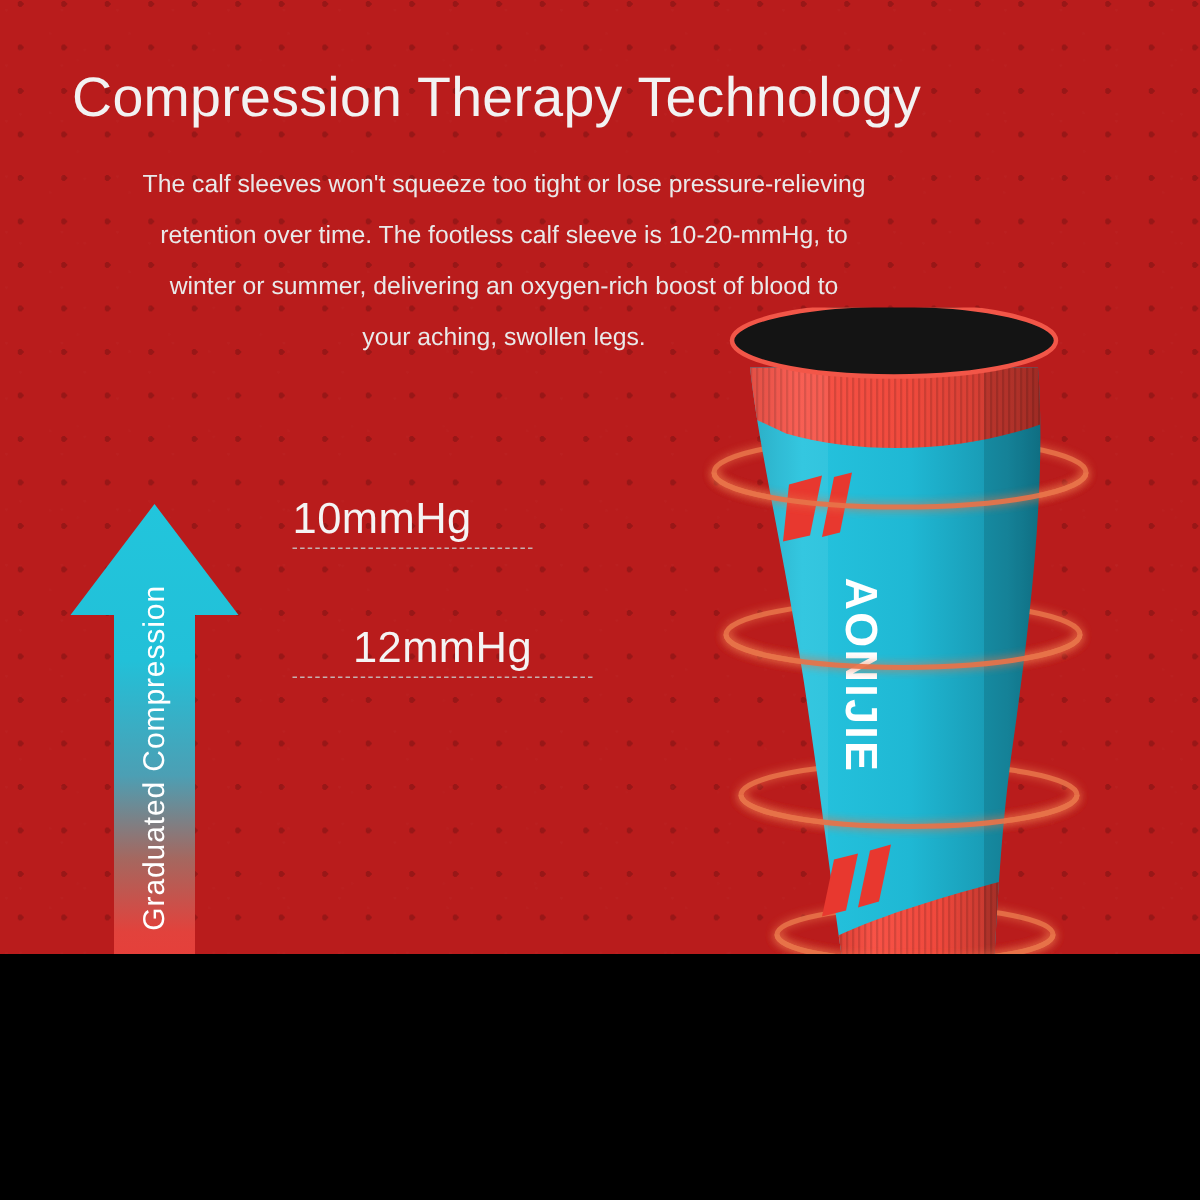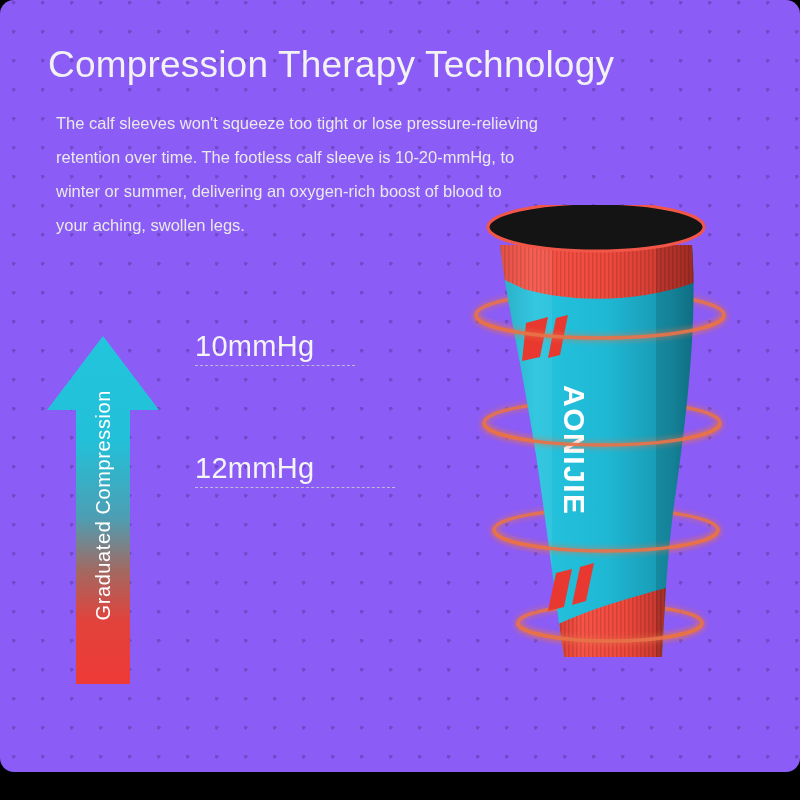--- a/index.html
+++ b/index.html
@@ -3,25 +3,24 @@
 <meta charset="utf-8">
 <style>
   html, body {
     margin: 0;
     padding: 0;
     background: #000;
   }
   #page {
     position: relative;
     width: 800px;
-    height: 772px;
-    background: #8b5cf6;
+    height: 636px;
+    background: #b91c1c;
     overflow: hidden;
     font-family: "Liberation Sans", sans-serif;
-    border-radius: 14px;
   }
   
   #grain {
     position: absolute;
     inset: 0;
     opacity: .5;
     background-image:
       radial-gradient(circle at 12% 18%, rgba(255,255,255,.035) 0 1px, transparent 1px),
       radial-gradient(circle at 63% 42%, rgba(255,255,255,.03) 0 1px, transparent 1px),
       radial-gradient(circle at 31% 77%, rgba(255,255,255,.03) 0 1px, transparent 1px),
@@ -46,20 +45,21 @@
     position: absolute;
     left: 56px;
     top: 106px;
     width: 560px;
   }
   #body .line {
     font-size: 16.5px;
     color: #e9e9e9;
     line-height: 34px;
     white-space: nowrap;
+    text-align: center;
   }
 
   
   #arrow-group {
     position: absolute;
     left: 44px;
     top: 332px;
     width: 118px;
     height: 356px;
   }
@@ -149,21 +149,21 @@
     <div id="arrow-label">
       <span>Graduated Compression</span>
     </div>
   </div>
 
   <div class="reading" style="left:158px; top:330px;">
     <div class="value">10mmHg</div>
     <div class="rule" style="width:160px;"></div>
   </div>
 
-  <div class="reading" style="left:158px; top:452px;">
+  <div class="reading" style="left:158px; top:416px;text-align:center;">
     <div class="value">12mmHg</div>
     <div class="rule" style="width:200px;"></div>
   </div>
 
 
 
   <div id="sleeve">
     <svg viewBox="0 0 320 500" xmlns="http://www.w3.org/2000/svg">
       <defs>
 

